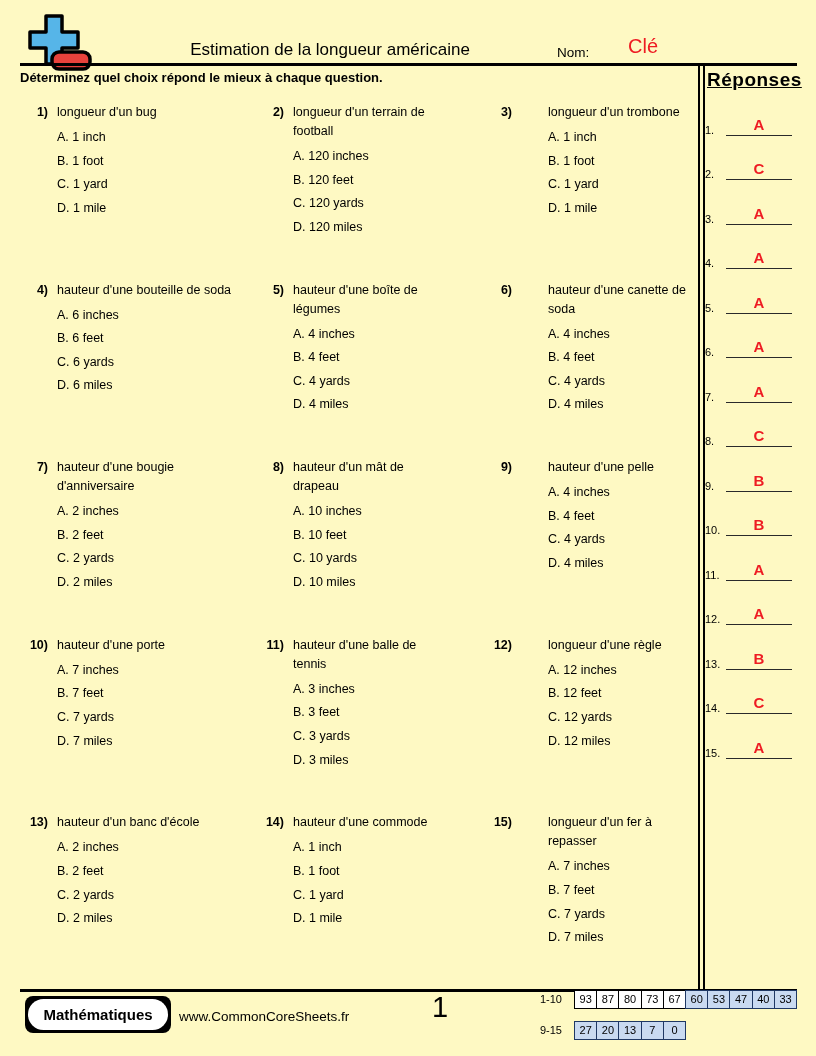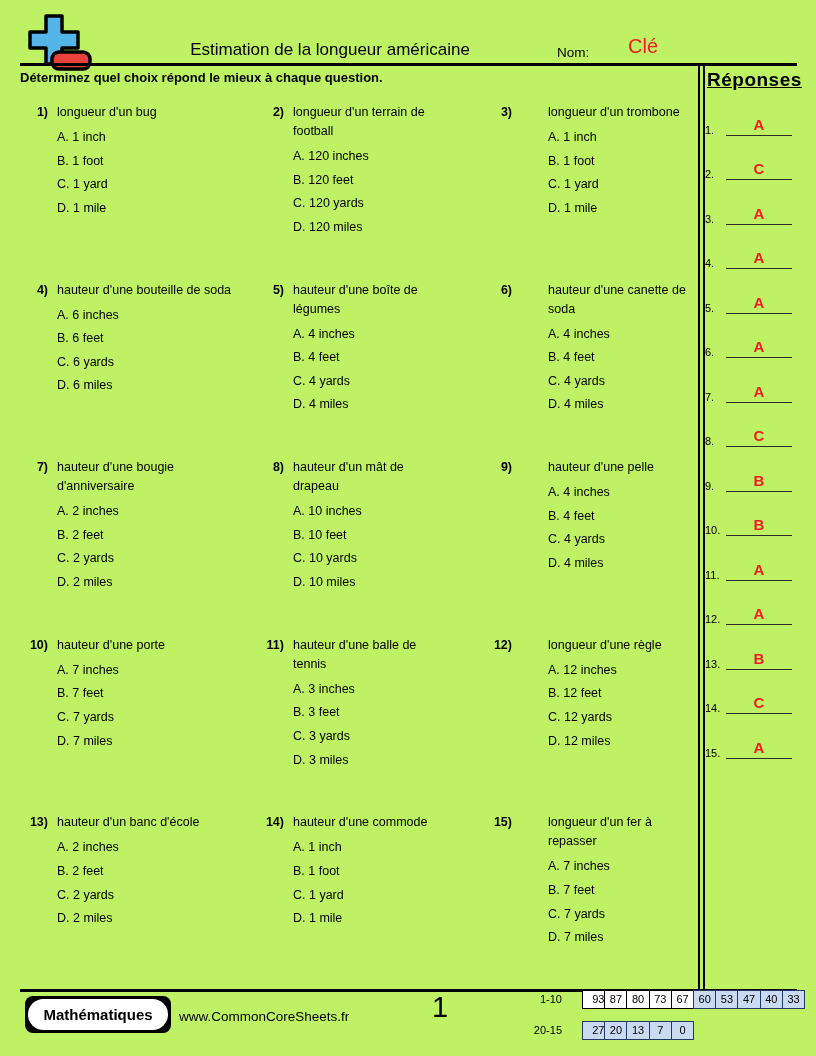--- a/index.html
+++ b/index.html
@@ -1,16 +1,16 @@
 <!DOCTYPE html>
 <html><head>
 <meta charset="utf-8">
 <style>
   html,body{margin:0;padding:0;background:#fff;}
-  .page{position:relative;width:816px;height:1056px;background:#bef264;overflow:hidden;
+  .page{position:relative;width:816px;height:1056px;background:#fef9c3;overflow:hidden;
         font-family:"Liberation Sans",sans-serif;color:#000;
         --red:#ee1c23; --blue:#c9daf1;}
 
   
   .logo{position:absolute;left:24px;top:10px;}
   .ws-title{position:absolute;left:130px;top:40px;width:400px;text-align:center;font-size:17px;}
   .nom-label{position:absolute;left:557px;top:45px;font-size:13.5px;}
   .nom-value{position:absolute;left:628px;top:35px;font-size:20px;font-weight:normal;color:var(--red);}
   .header-rule{position:absolute;left:20px;top:63px;width:777px;height:3px;background:#000;}
   .instruction{position:absolute;left:20px;top:70px;font-size:13px;font-weight:bold;}
@@ -45,21 +45,21 @@
   .badge-inner{position:absolute;left:3px;top:3px;right:3px;bottom:3px;background:#fff;border-radius:16px;
                display:flex;align-items:center;justify-content:center;font-size:15px;font-weight:bold;}
   .site{position:absolute;left:179px;top:1009px;font-size:13.5px;}
   .page-num{position:absolute;left:380px;top:991px;width:120px;text-align:center;font-size:29px;}
   .score{position:absolute;left:520px;top:990px;}
   .score-row{display:flex;height:31px;}
   .score-label{width:42px;flex:none;text-align:right;padding-right:4px;font-size:11px;line-height:19px;}
   .score-cells{display:flex;}
   .score-cell{width:23.4px;height:19px;box-sizing:border-box;border:1.2px solid #000;margin-left:-1.2px;
               text-align:center;font-size:11px;line-height:16.5px;background:#fff;}
-  .score-cell:first-child{margin-left:16px;text-align:right;}
+  .score-cell:first-child{margin-left:8px;}
   .score-cell.hl{background:var(--blue);border-color:#1f3864;}
 </style>
 </head>
 <body>
 
 <div class="page" style="--red: #ee1c23; --blue: #c9daf1;">
 
   <svg class="logo" width="72" height="64" viewBox="0 0 72 64">
     <path d="M22 6 h16 v16 h16 v16 h-16 v16 h-16 v-16 h-16 v-16 h16 z" fill="#56b5e8" stroke="#000" stroke-width="3.5" stroke-linejoin="round"></path>
     <rect x="28" y="42" width="38" height="17" rx="7" fill="#e8423c" stroke="#000" stroke-width="3.5"></rect>
@@ -374,21 +374,21 @@
           <div class="score-cell">73</div>
           <div class="score-cell">67</div>
           <div class="score-cell hl">60</div>
           <div class="score-cell hl">53</div>
           <div class="score-cell hl">47</div>
           <div class="score-cell hl">40</div>
           <div class="score-cell hl">33</div>
         </div>
     </div>
     <div class="score-row">
-      <div class="score-label">20-15</div>
+      <div class="score-label">9-15</div>
       <div class="score-cells">
           <div class="score-cell hl">27</div>
           <div class="score-cell hl">20</div>
           <div class="score-cell hl">13</div>
           <div class="score-cell hl">7</div>
           <div class="score-cell hl">0</div>
         </div>
     </div>
   </div>
 

